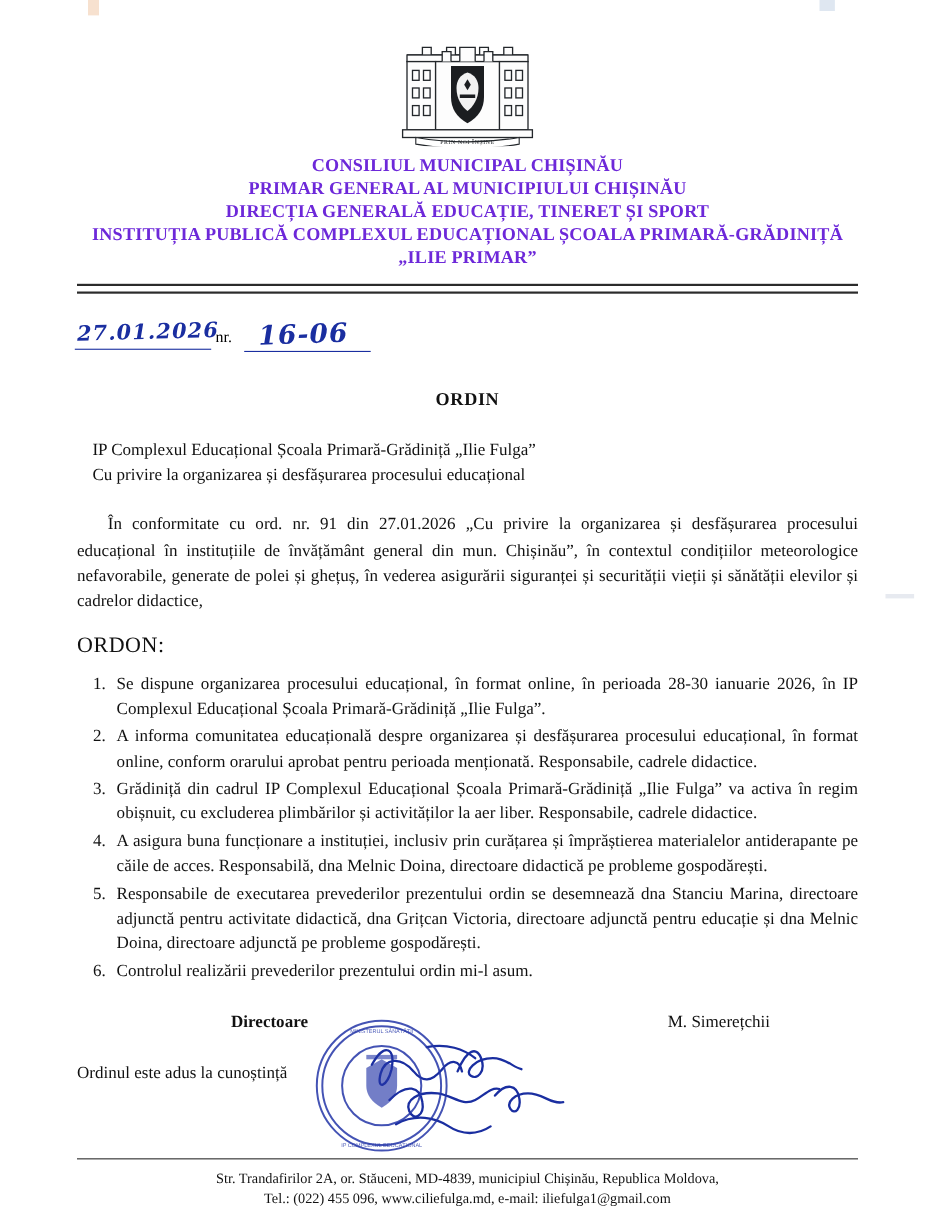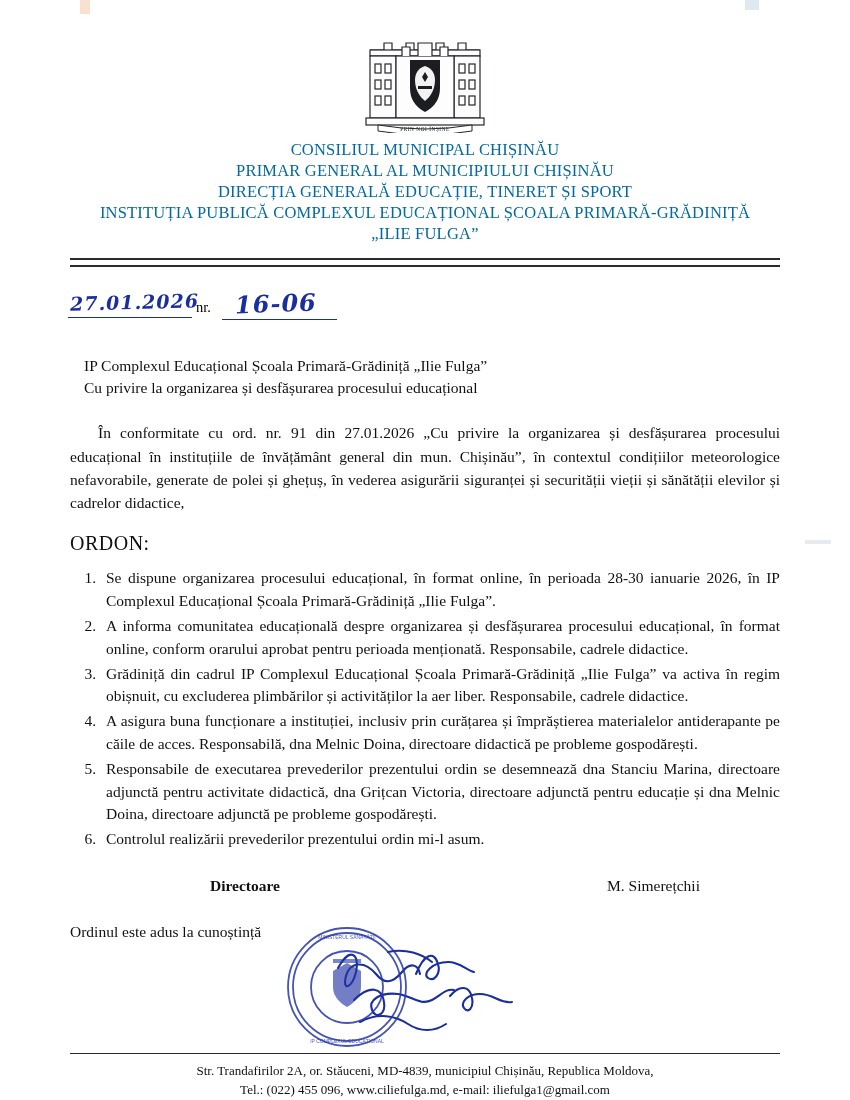--- a/index.html
+++ b/index.html
@@ -37,21 +37,22 @@
 
   
   .header-lines {
     text-align: center;
     margin-top: 6px;
     line-height: 1.28;
   }
   .header-lines div {
     font-size: 16.5px;
     letter-spacing: 0.2px;
-    color: #0369a1;
+    color: #6d28d9;
+    font-weight: bold;
   }
   .hl-1 { font-size: 17px; }
   .hl-4 { font-size: 16px; }
   .hl-5 { font-size: 16px; }
 
   .rule {
     margin: 13px 0 0 0;
     height: 5px;
     border-top: 2px solid #2b2b2b;
     border-bottom: 2px solid #2b2b2b;
@@ -261,33 +262,34 @@
         <text x="75" y="102.6" font-family="Liberation Serif, serif" font-size="5.2" text-anchor="middle" fill="#23272b" letter-spacing="0.6">PRIN NOI ÎNȘINE</text>
       </svg>
     </div>
   </div>
 
   <div class="header-lines">
     <div class="hl-1">CONSILIUL MUNICIPAL CHIȘINĂU</div>
     <div class="hl-2">PRIMAR GENERAL AL MUNICIPIULUI CHIȘINĂU</div>
     <div class="hl-3">DIRECȚIA GENERALĂ EDUCAȚIE, TINERET ȘI SPORT</div>
     <div class="hl-4">INSTITUȚIA PUBLICĂ COMPLEXUL EDUCAȚIONAL ȘCOALA PRIMARĂ-GRĂDINIȚĂ</div>
-    <div class="hl-5">„ILIE FULGA”</div>
+    <div class="hl-5">„ILIE PRIMAR”</div>
   </div>
 
   <div class="rule"></div>
 
   <div class="dateline">
     <span class="hand hand-date">27.01.2026</span>
     <span class="date-underline"></span>
     <span class="nr-label">nr.</span>
     <span class="hand hand-nr">16-06</span>
     <span class="nr-underline"></span>
   </div>
 
+  <div class="ordin-title">ORDIN</div>
 
   <div class="subject">
     <div>IP Complexul Educațional Școala Primară-Grădiniță „Ilie Fulga”</div>
     <div>Cu privire la organizarea și desfășurarea procesului educațional</div>
   </div>
 
   <p class="intro">În conformitate cu ord. nr. 91 din 27.01.2026 „Cu privire la organizarea și desfășurarea procesului educațional în instituțiile de învățământ general din mun. Chișinău”, în contextul condițiilor meteorologice nefavorabile, generate de polei și ghețuș, în vederea asigurării siguranței și securității vieții și sănătății elevilor și cadrelor didactice,</p>
 
   <div class="ordon">ORDON:</div>
 

